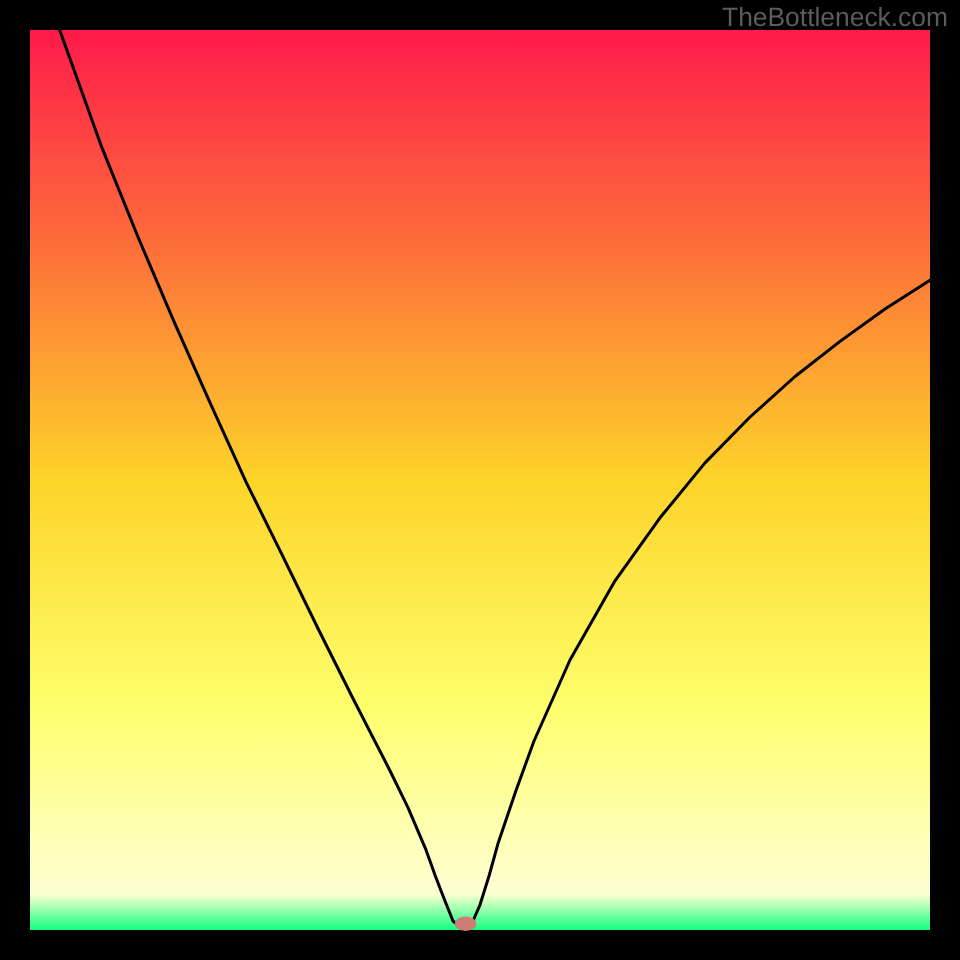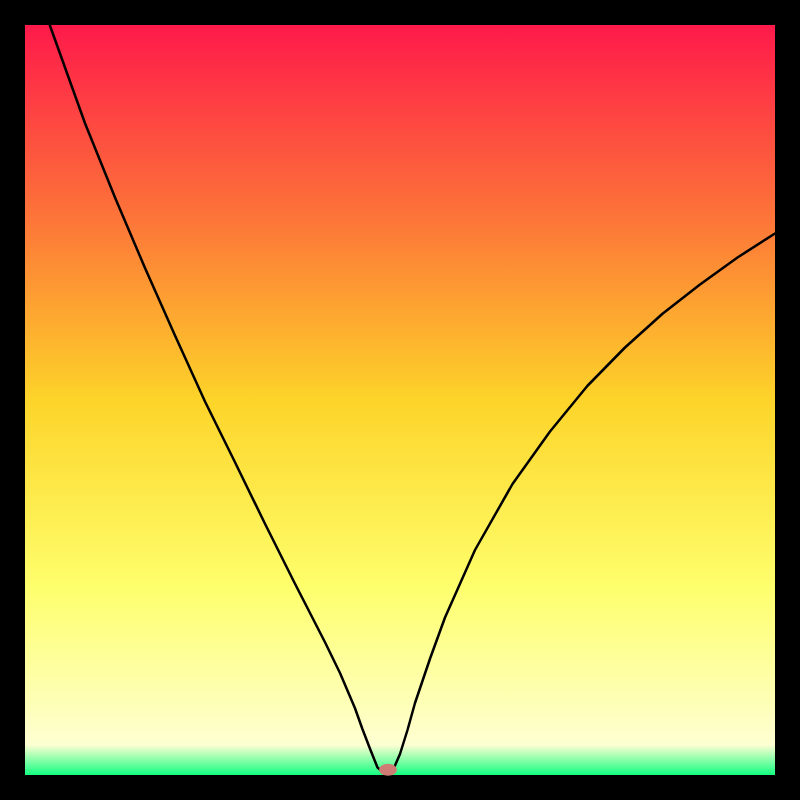--- a/index.html
+++ b/index.html
@@ -38,13 +38,14 @@
           <stop offset="75%" stop-color="#feff6c"></stop>
           <stop offset="96%" stop-color="#feffd2"></stop>
           <stop offset="100%" stop-color="#12ff80"></stop>
         </linearGradient>
       </defs>
       <rect x="0" y="0" width="800" height="800" fill="#000"></rect>
       <rect x="25" y="25" width="750" height="750" fill="url(#bg-grad)"></rect>
       <path d="M 49.75 25.00 L 85.00 123.25 L 115.00 197.50 L 145.00 268.00 L 175.00 335.50 L 205.00 401.50 L 235.00 462.25 L 265.00 523.75 L 295.00 583.75 L 325.00 642.25 L 340.00 673.00 L 355.00 708.25 L 362.50 729.25 L 370.00 748.75 L 377.50 767.50 L 386.50 775.00 L 392.50 771.25 L 400.00 754.00 L 407.50 730.00 L 415.00 703.00 L 430.00 658.75 L 445.00 617.50 L 475.00 550.00 L 512.50 484.00 L 550.00 431.50 L 587.50 385.75 L 625.00 347.50 L 662.50 313.75 L 700.00 284.50 L 737.50 257.50 L 775.00 233.50" fill="none" stroke="#000" stroke-width="2.5" stroke-linecap="round" stroke-linejoin="round"></path>
       <ellipse cx="388" cy="769.75" rx="9" ry="6" fill="#cf7d74"></ellipse>
     </svg>
+  <div class="watermark">TheBottleneck.com</div>
 </div>
 
 </body></html>

